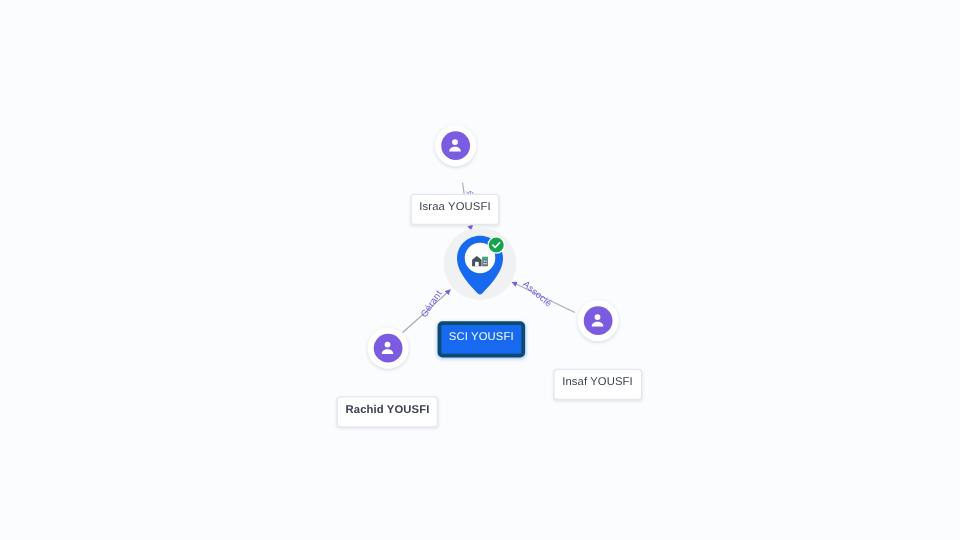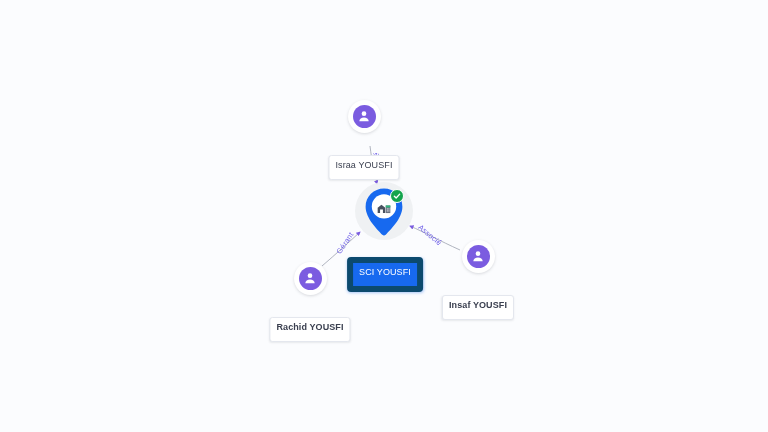--- a/index.html
+++ b/index.html
@@ -73,21 +73,21 @@
     background: #ffffff;
     border: 1px solid #e4e7ee;
     color: #3b4050;
     box-shadow: 0 1px 2px rgba(60, 64, 80, 0.10);
     transform: translateX(-50%);
     margin-top: 24px;
   }
 
   .chip-primary {
     background: #1769ef;
-    border: 6px solid #0c4a6e;
+    border: 3px solid #0c4a6e;
     color: #ffffff;
     font-weight: 500;
     border-radius: 4px;
     box-shadow: 0 1px 3px rgba(23, 105, 239, 0.35);
   }
 
   
   .pin-halo {
     position: absolute;
     width: 58px;
@@ -195,21 +195,21 @@
 
   <div class="node" style="left:478px; top:256px;">
     <div class="avatar-wrap">
       <div class="avatar-circle">
         <svg width="14" height="14" viewBox="0 0 24 24" fill="#ffffff" aria-hidden="true">
           <circle cx="12" cy="8" r="4"></circle>
           <path d="M4 21c0-4.2 3.6-6.5 8-6.5s8 2.3 8 6.5z"></path>
         </svg>
       </div>
     </div>
-    <div class="chip" style="left:0px; top:15px;font-weight:bold;">Insaf YOUSFI</div>
+    <div class="chip" style="left:0px; top:15px;">Insaf YOUSFI</div>
   </div>
 
   <div class="node" style="left:384px; top:211px;">
 
     <div class="pin-halo"></div>
 
     <div class="pin-shape">
       <svg width="42" height="52" viewBox="0 0 42 52" xmlns="http://www.w3.org/2000/svg">
         <path d="M21 2.5 C10.8 2.5 2.6 10.6 2.6 20.7 C2.6 32.5 15.2 44.3 19.3 48.8 C20.2 49.8 21.8 49.8 22.7 48.8 C26.8 44.3 39.4 32.5 39.4 20.7 C39.4 10.6 31.2 2.5 21 2.5 Z" fill="#1769ef"></path>
         <circle cx="21" cy="20.4" r="12.2" fill="#ffffff"></circle>

